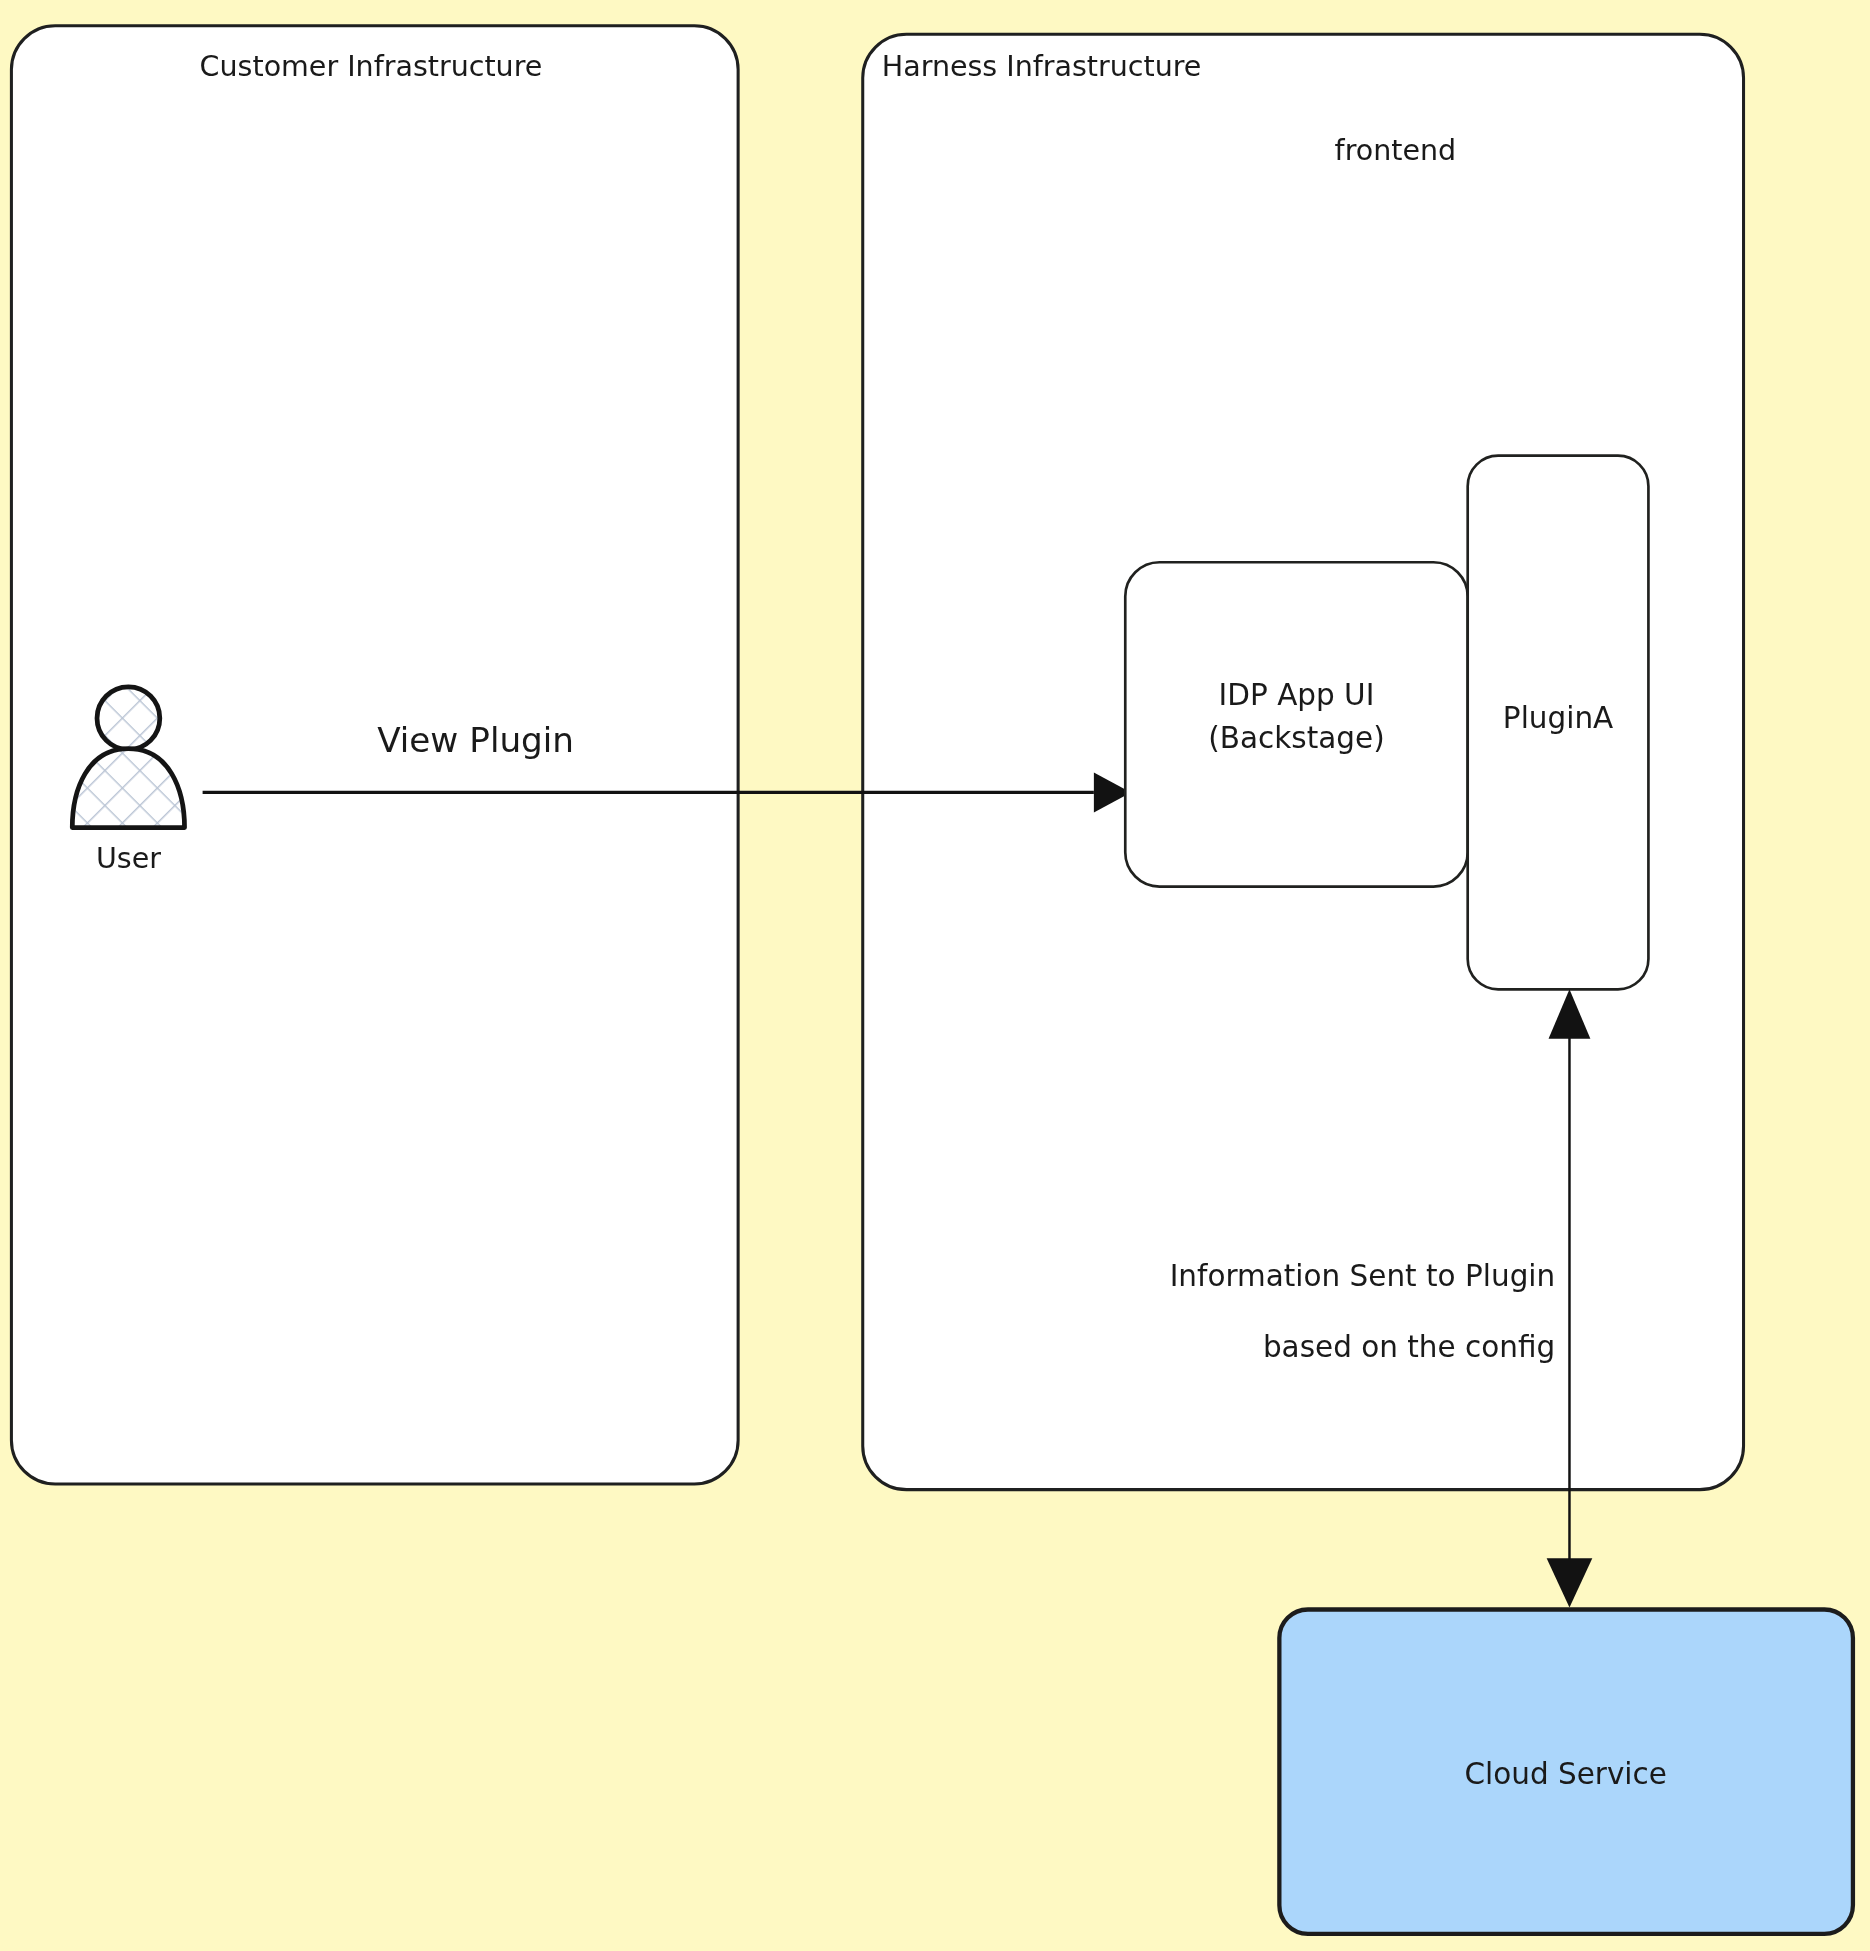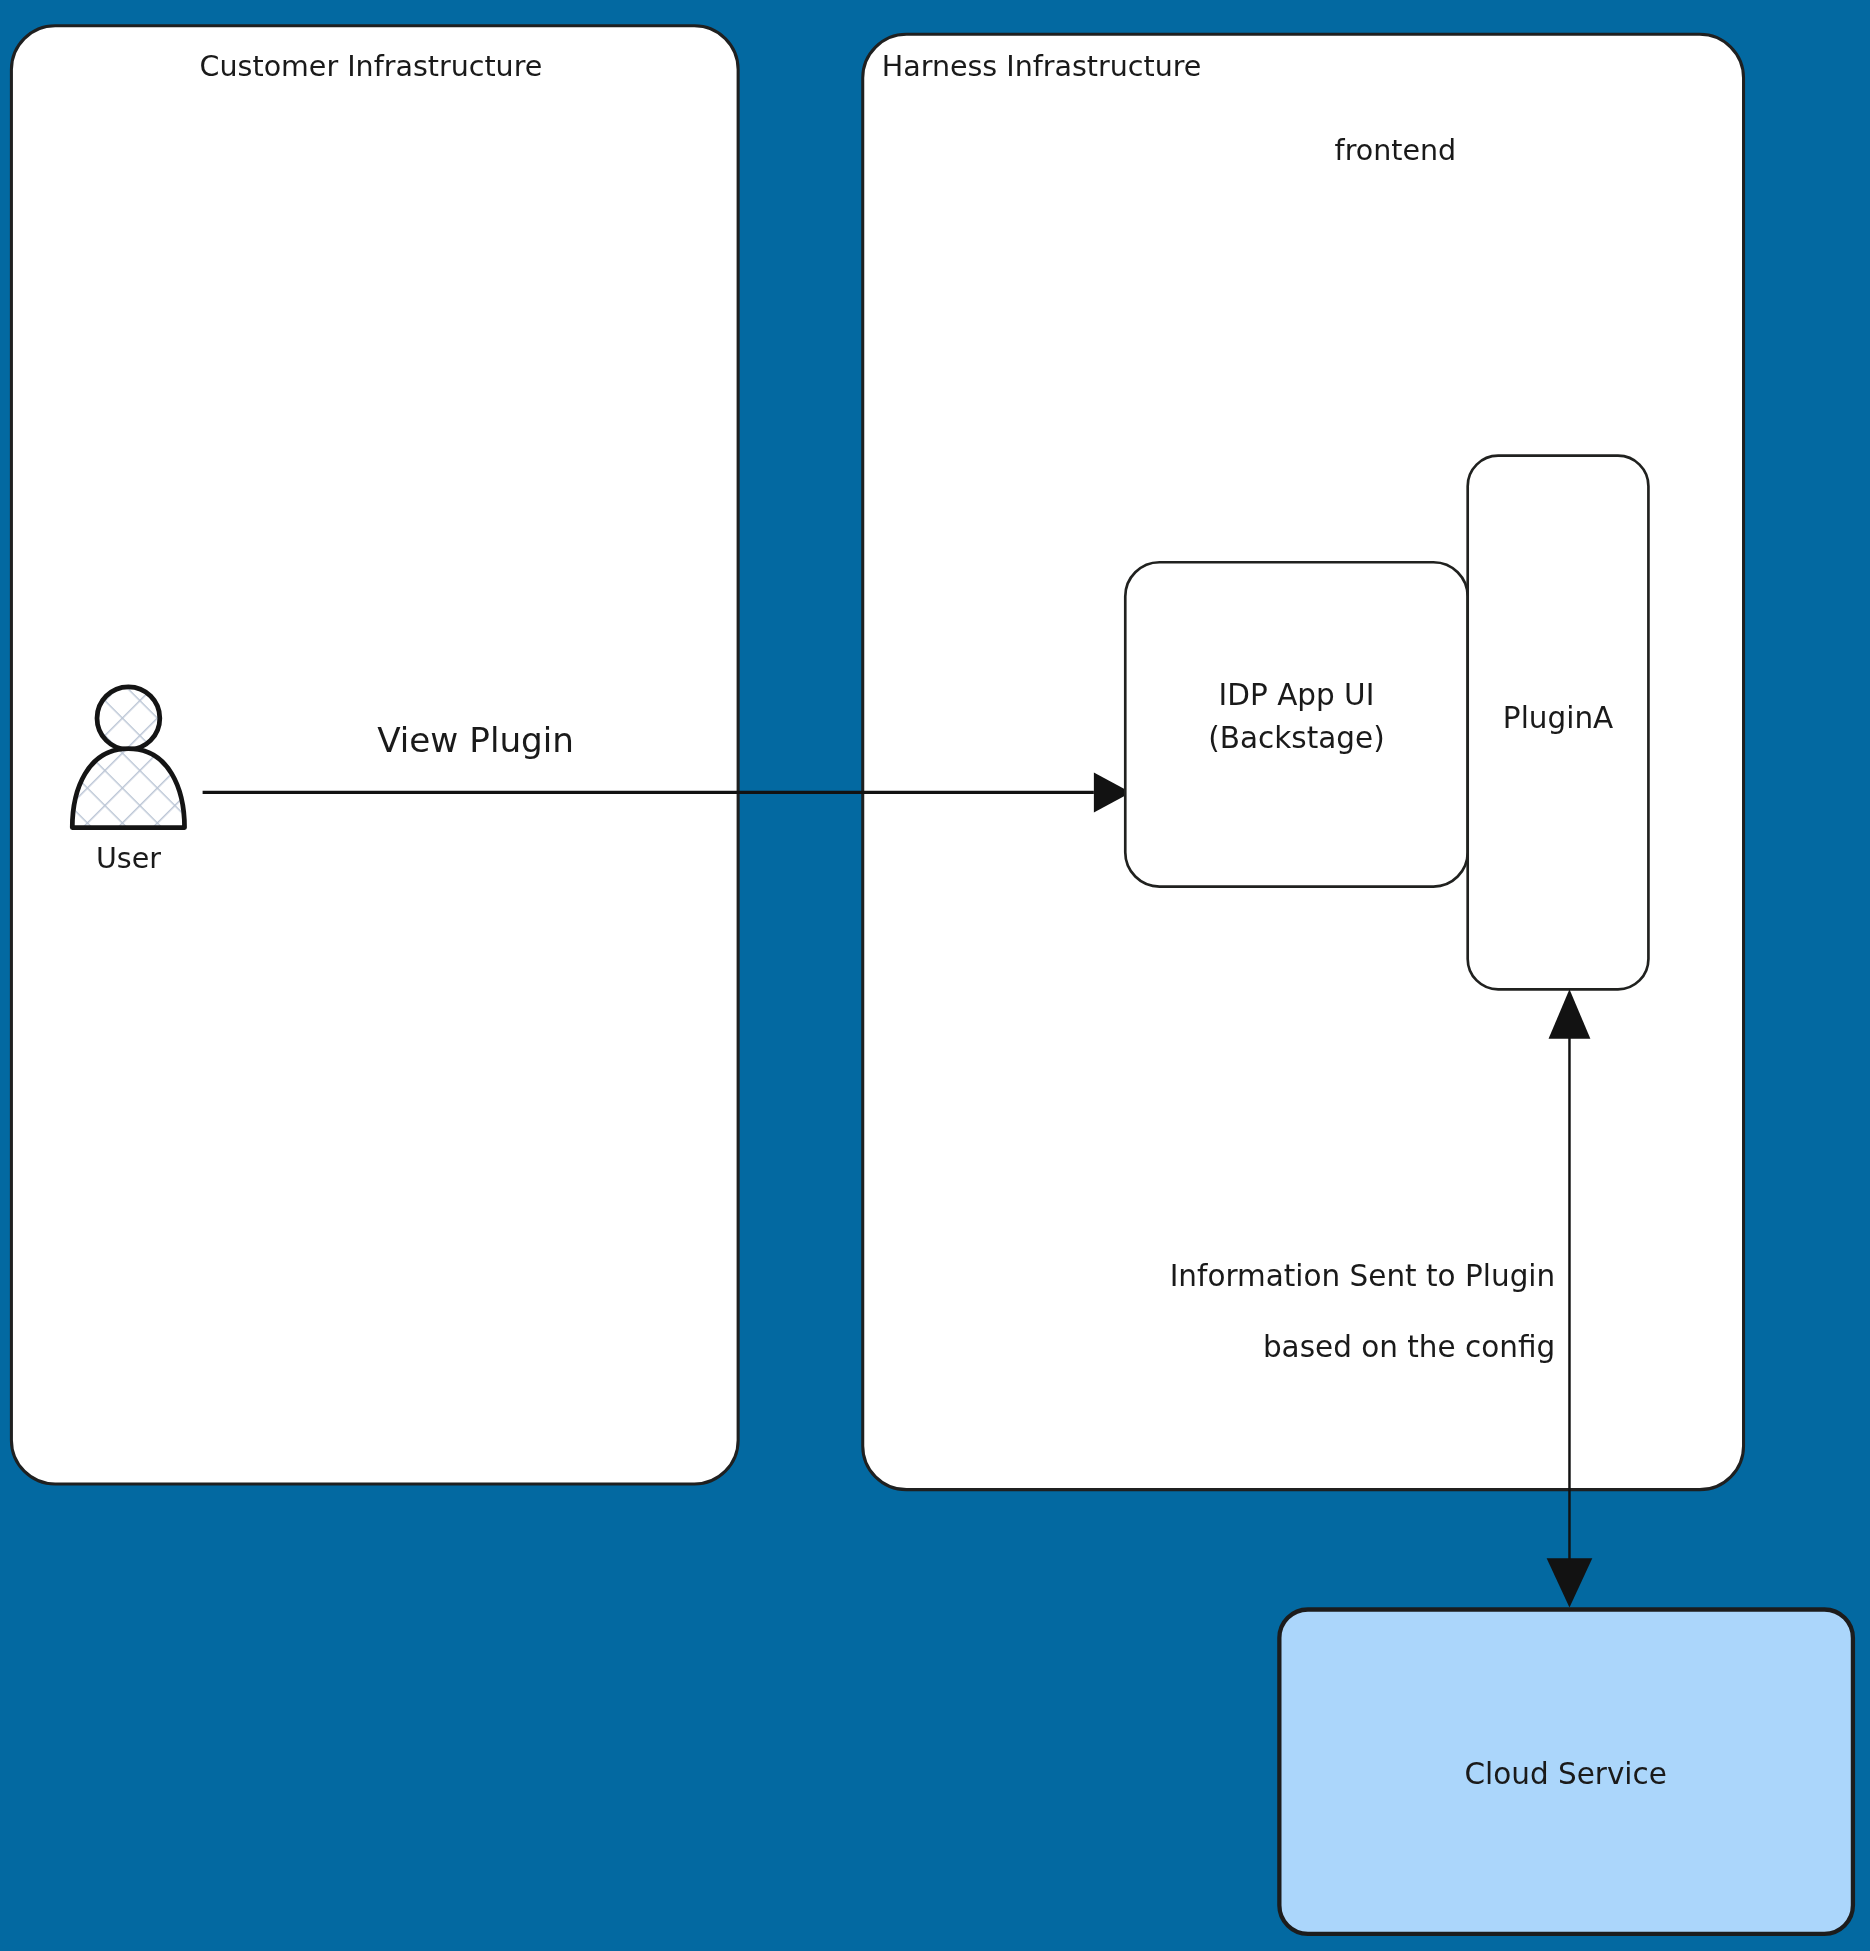--- a/index.html
+++ b/index.html
@@ -7,21 +7,21 @@
     padding: 0;
     background: #ffffff;
   }
   body {
     font-family: "DejaVu Sans", sans-serif;
   }
   #canvas {
     position: relative;
     width: 1871px;
     height: 1952px;
-    background: #0369a1;
+    background: #fef9c3;
     overflow: hidden;
     text-decoration: underline;
   }
   #diagram-svg {
     position: absolute;
     top: 0;
     left: 0;
     width: 1871px;
     height: 1952px;
   }

